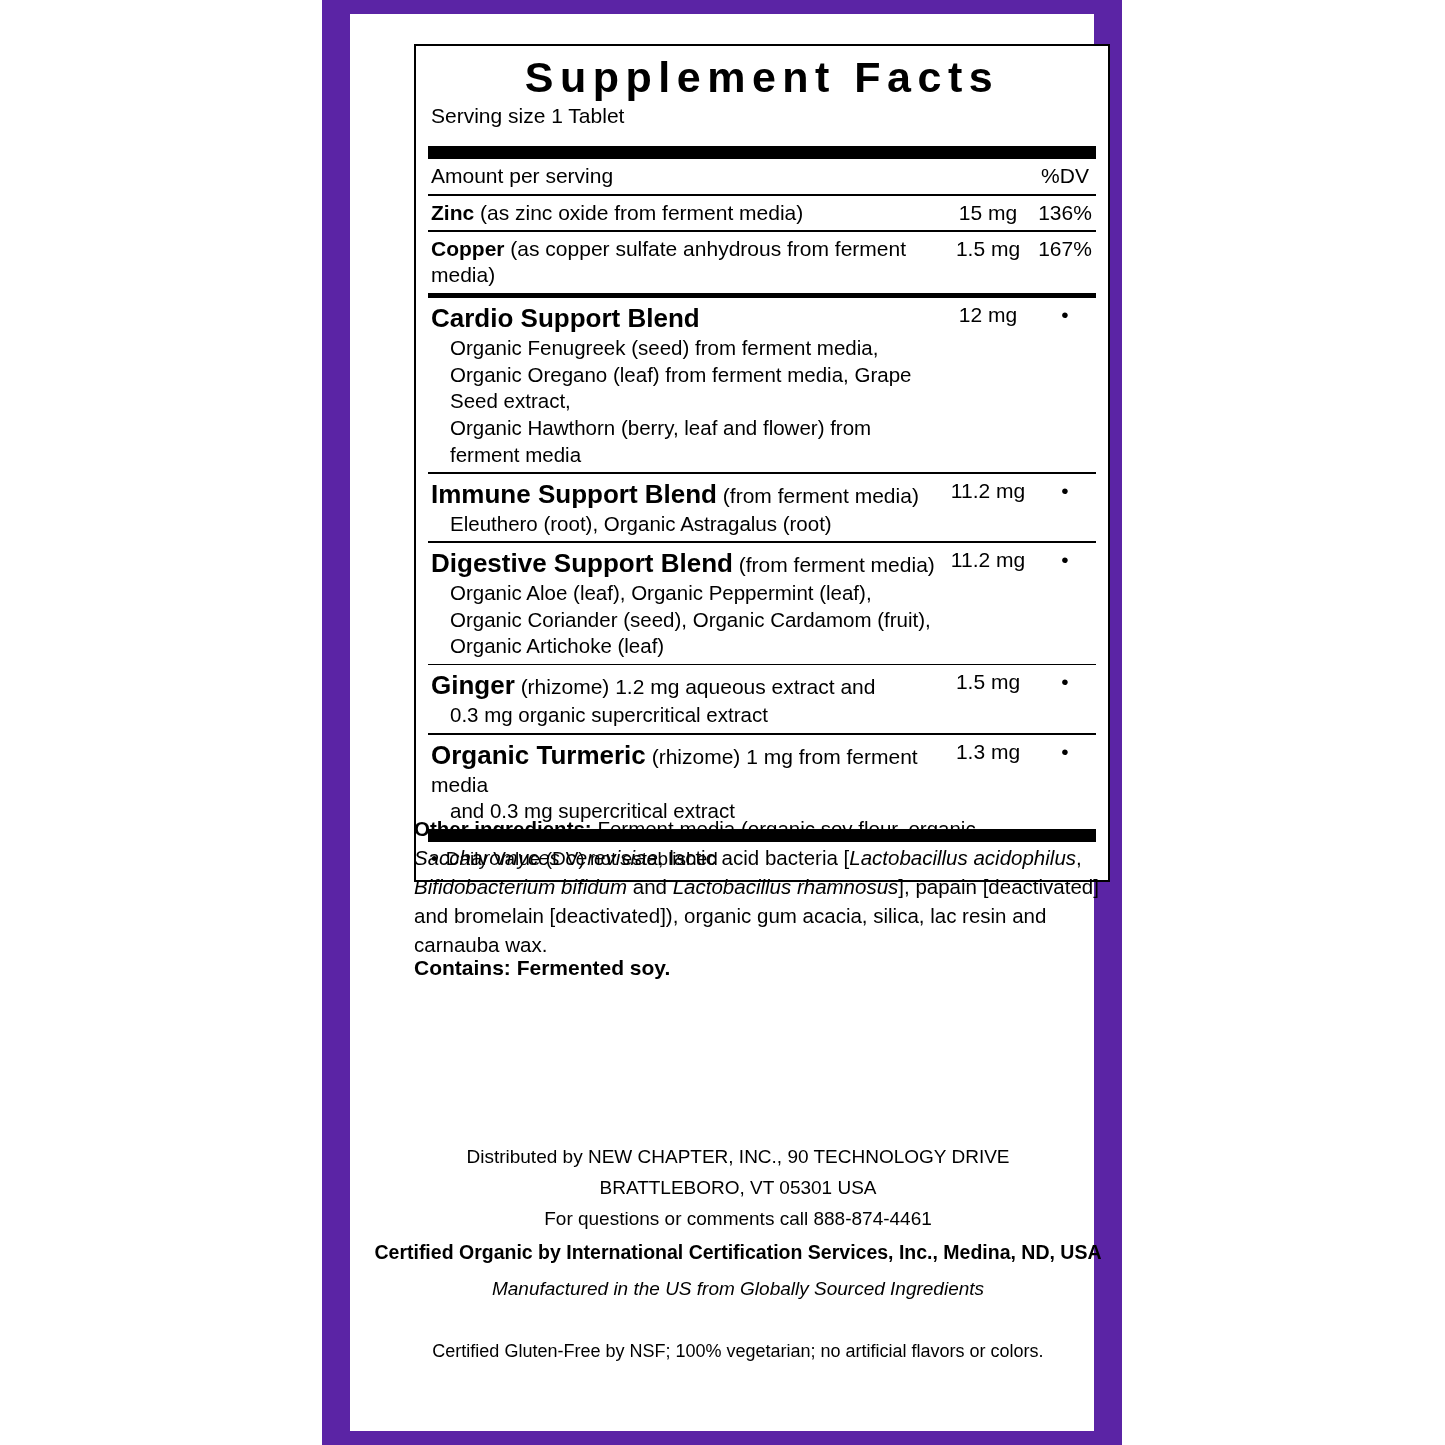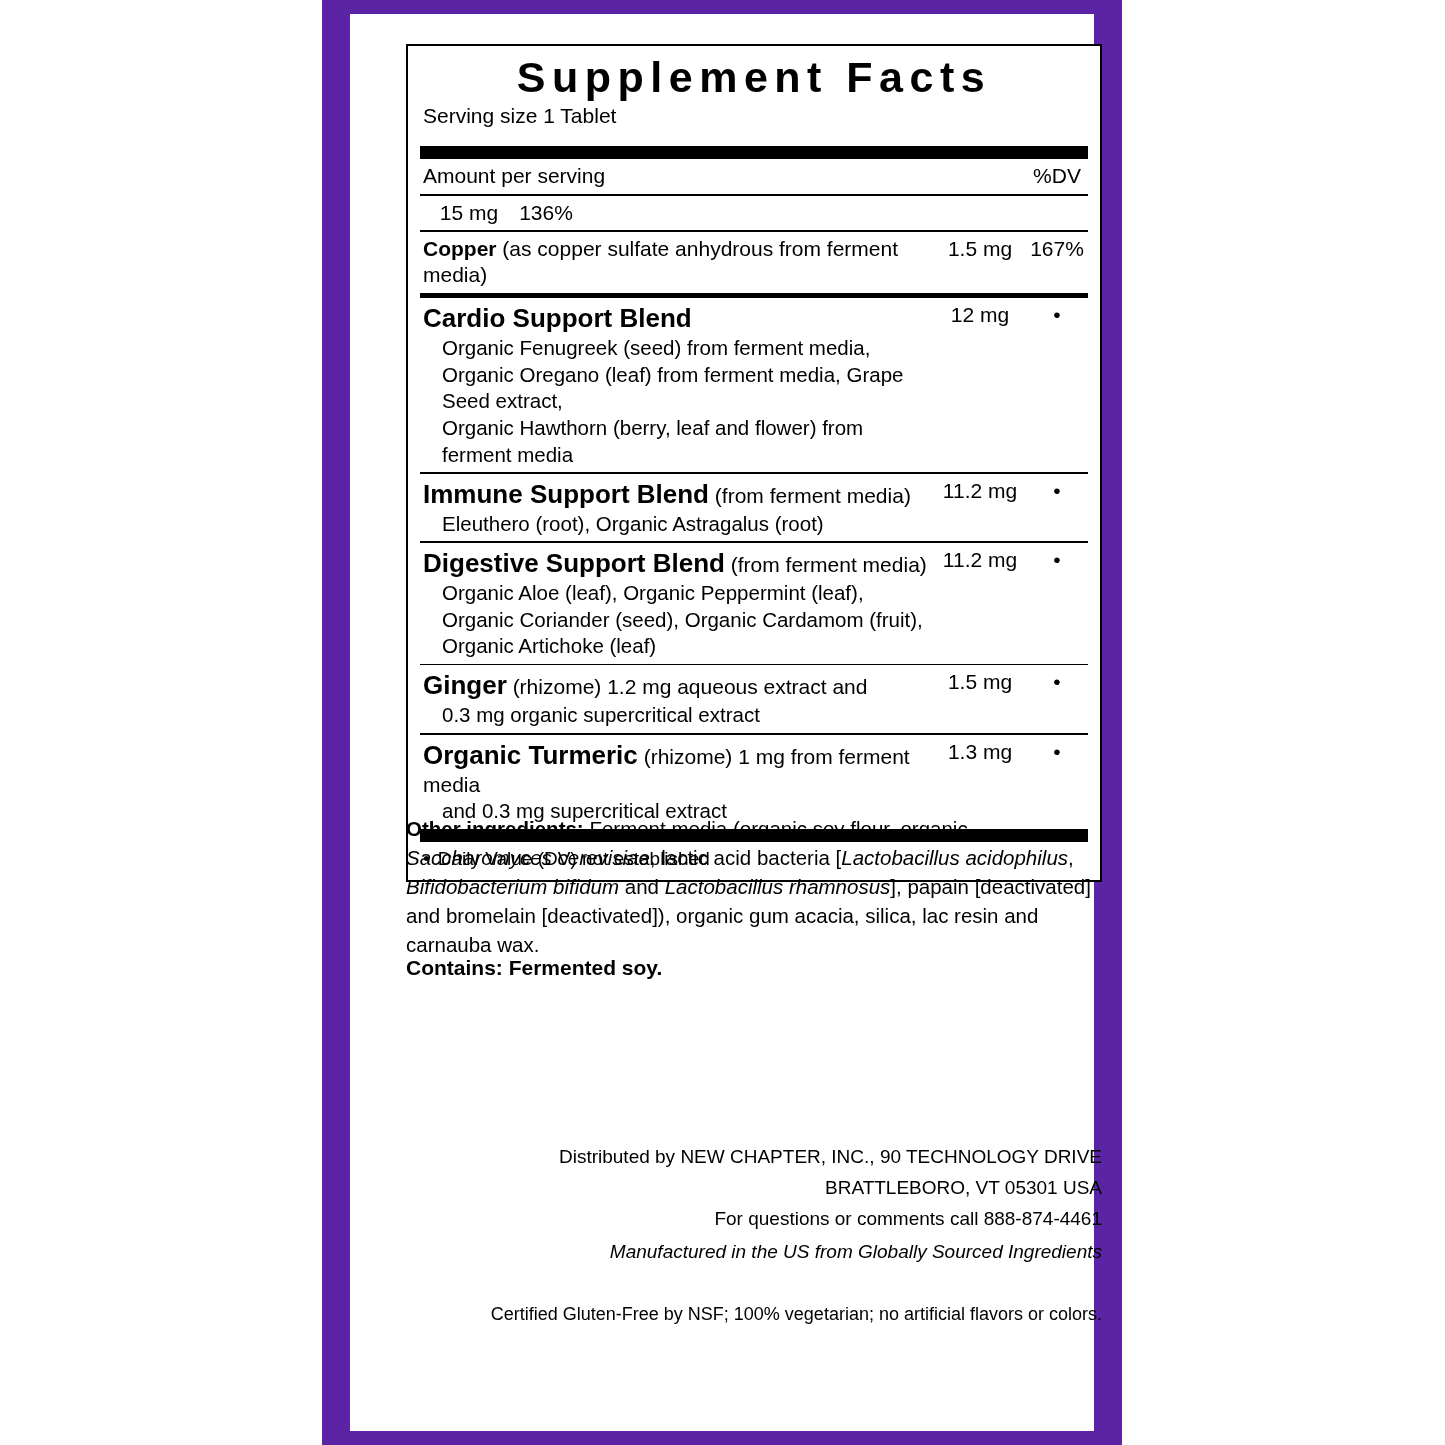--- a/index.html
+++ b/index.html
@@ -32,21 +32,21 @@
   .white-card {
     position: absolute;
     left: 28px;
     top: 14px;
     right: 28px;
     bottom: 14px;
     background: #ffffff;
   }
   .inner {
     position: absolute;
-    left: 8px;
+    left: 16px;
     top: 0;
     width: 844px;
     height: 1417px;
     padding: 0;
   }
 
   
   .sf-panel {
     position: absolute;
     left: 48px;
@@ -146,21 +146,21 @@
     font-size: 21px;
     font-weight: 700;
   }
 
   
   .footer {
     position: absolute;
     left: 0;
     top: 1128px;
     width: 744px;
-    text-align: right;
+    text-align: center;
   }
   .footer .line {
     font-size: 19px;
     line-height: 1.62;
   }
   .footer .cert {
     font-size: 19.5px;
     font-weight: 700;
     line-height: 1.9;
   }
@@ -190,20 +190,23 @@
 
           <div class="row header">
             <div class="namecol">Amount per serving</div>
             <div class="amtcol"></div>
             <div class="dvcol">%DV</div>
           </div>
 
           <div class="rule-thin"></div>
 
           <div class="row">
+            <div class="namecol">
+              <span class="bold">Zinc</span><span> (as zinc oxide from ferment media)</span>
+            </div>
             <div class="amtcol">15 mg</div>
             <div class="dvcol">136%</div>
           </div>
 
           <div class="rule-thin"></div>
 
           <div class="row">
             <div class="namecol">
               <span class="bold">Copper</span><span> (as copper sulfate anhydrous from ferment media)</span>
             </div>
@@ -290,20 +293,21 @@
         <div class="oi oi-block">
           <span class="bold">Other ingredients:</span><span> Ferment media (organic soy flour, organic </span><i>Saccharomyces cerevisiae</i><span>, lactic acid bacteria [</span><i>Lactobacillus acidophilus</i><span>, </span><i>Bifidobacterium bifidum</i><span> and </span><i>Lactobacillus rhamnosus</i><span>], papain [deactivated] and bromelain [deactivated]), organic gum acacia, silica, lac resin and carnauba wax.</span>
         </div>
 
         <div class="contains">Contains: Fermented soy.</div>
 
         <div class="footer">
           <div class="line">Distributed by NEW CHAPTER, INC., 90 TECHNOLOGY DRIVE</div>
           <div class="line">BRATTLEBORO, VT 05301 USA</div>
           <div class="line">For questions or comments call 888-874-4461</div>
+          <div class="cert">Certified Organic by International Certification Services, Inc., Medina, ND, USA</div>
           <div class="mfg">Manufactured in the US from Globally Sourced Ingredients</div>
           <div class="gf">Certified Gluten-Free by NSF; 100% vegetarian; no artificial flavors or colors.</div>
         </div>
 
       </div>
     </div>
   </div>
 </div>
 
 </body></html>

